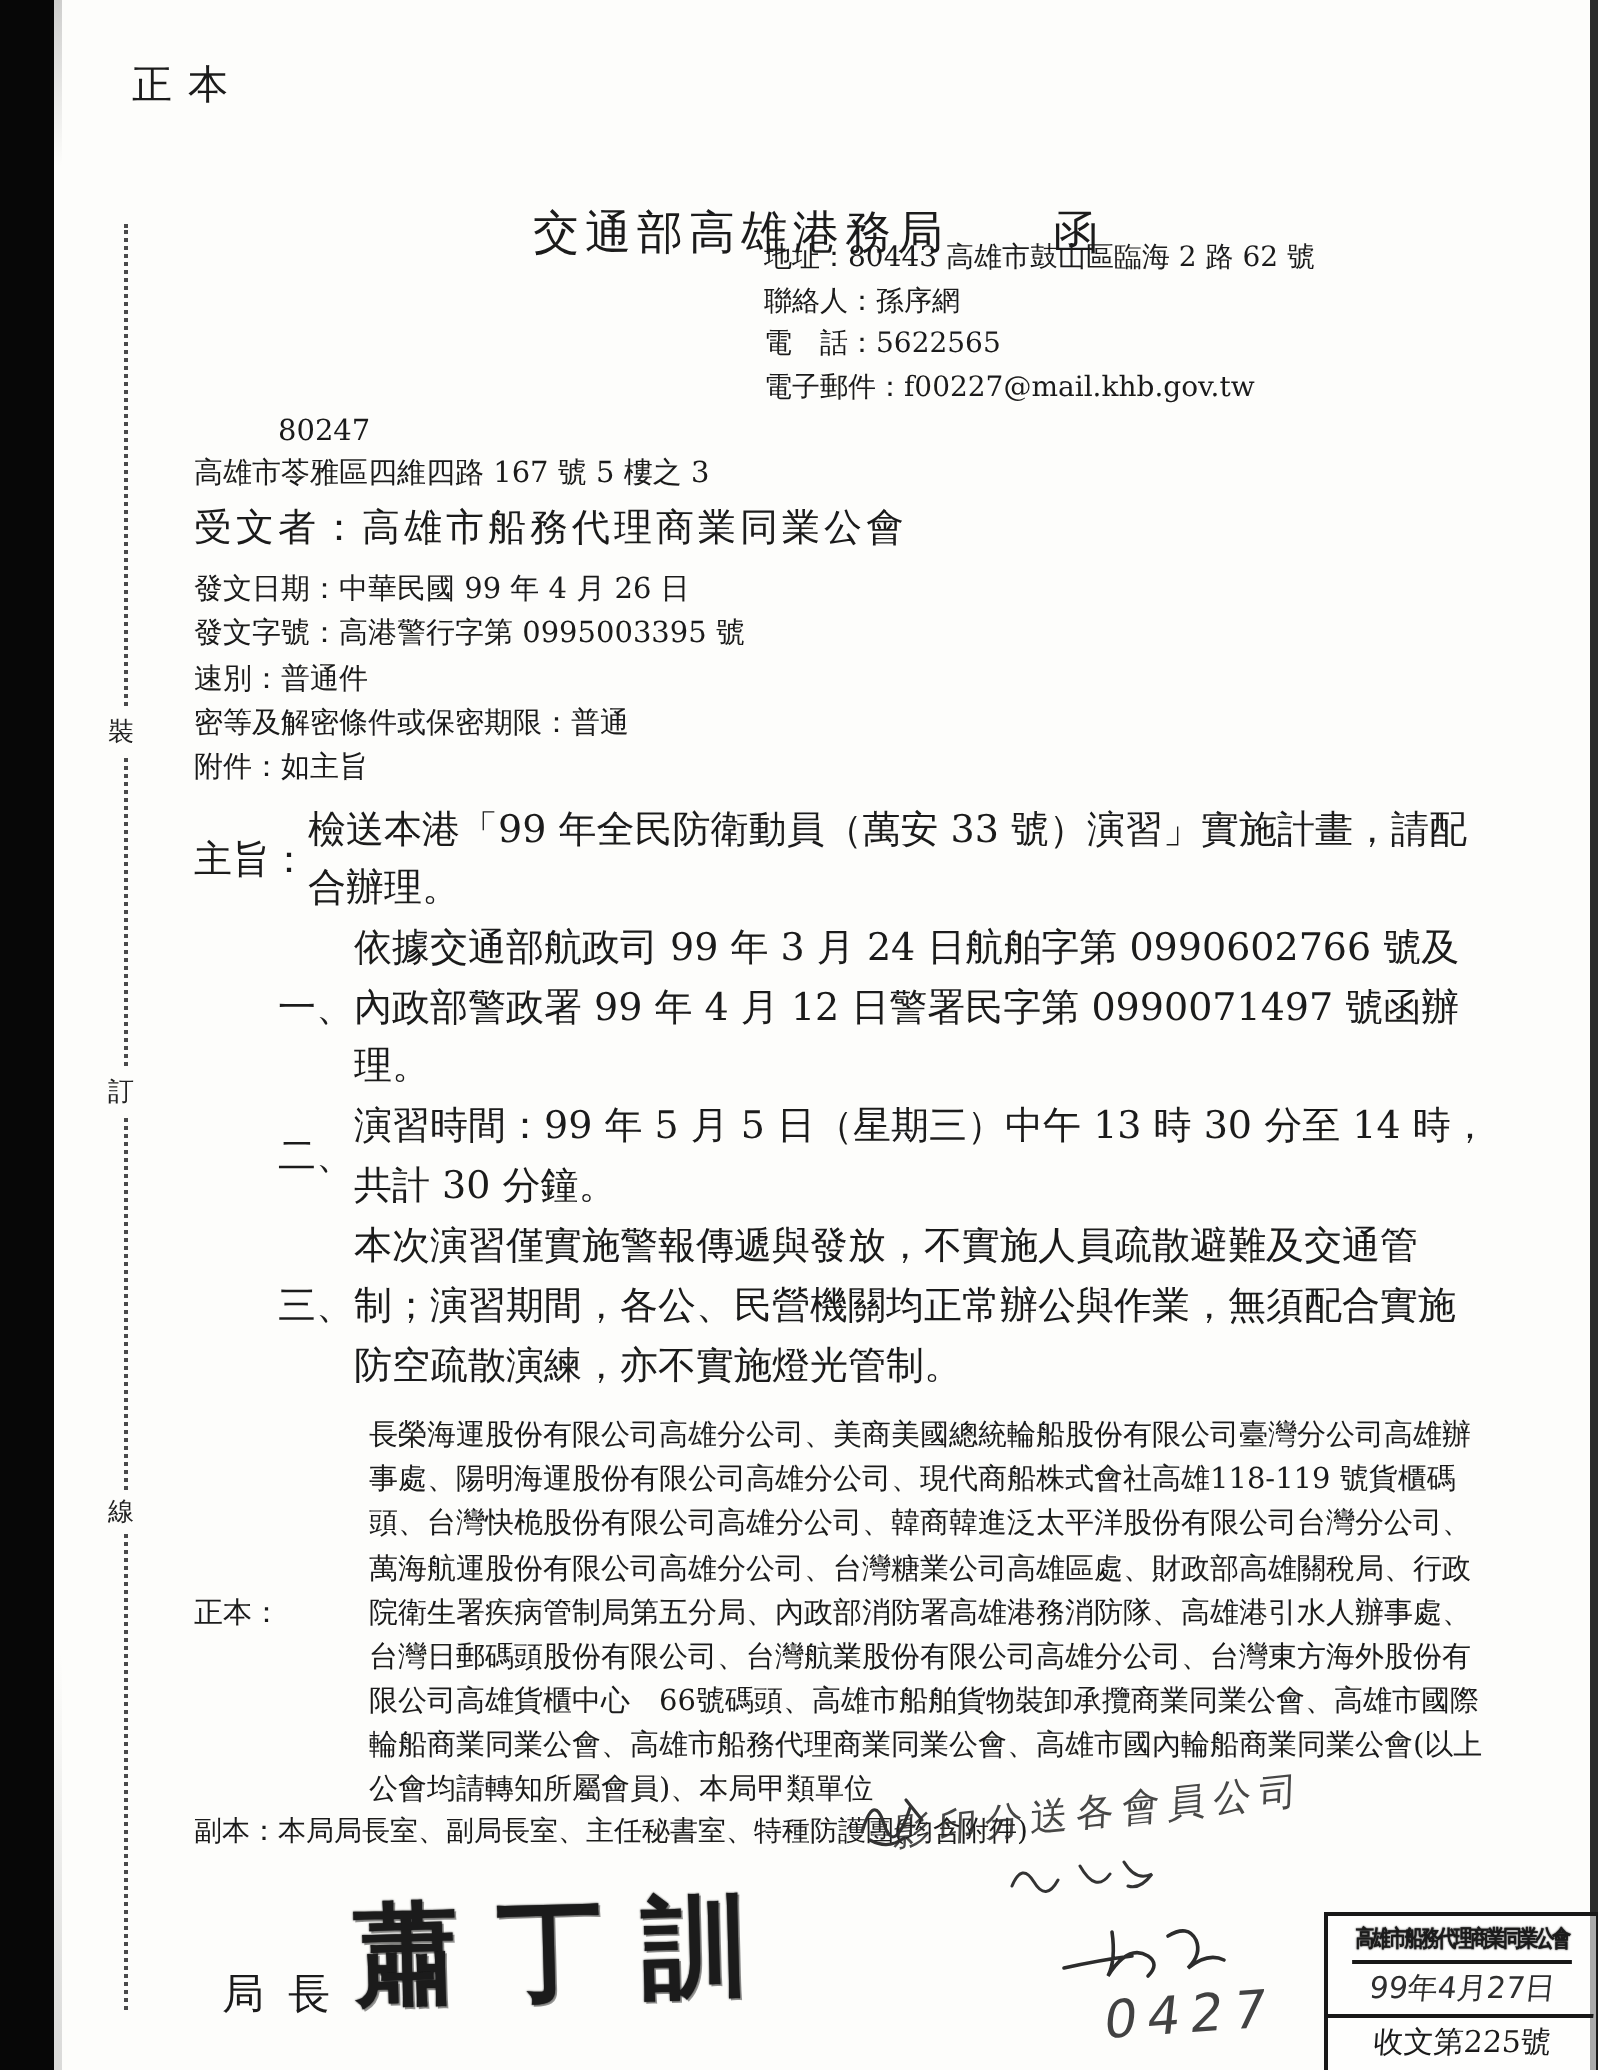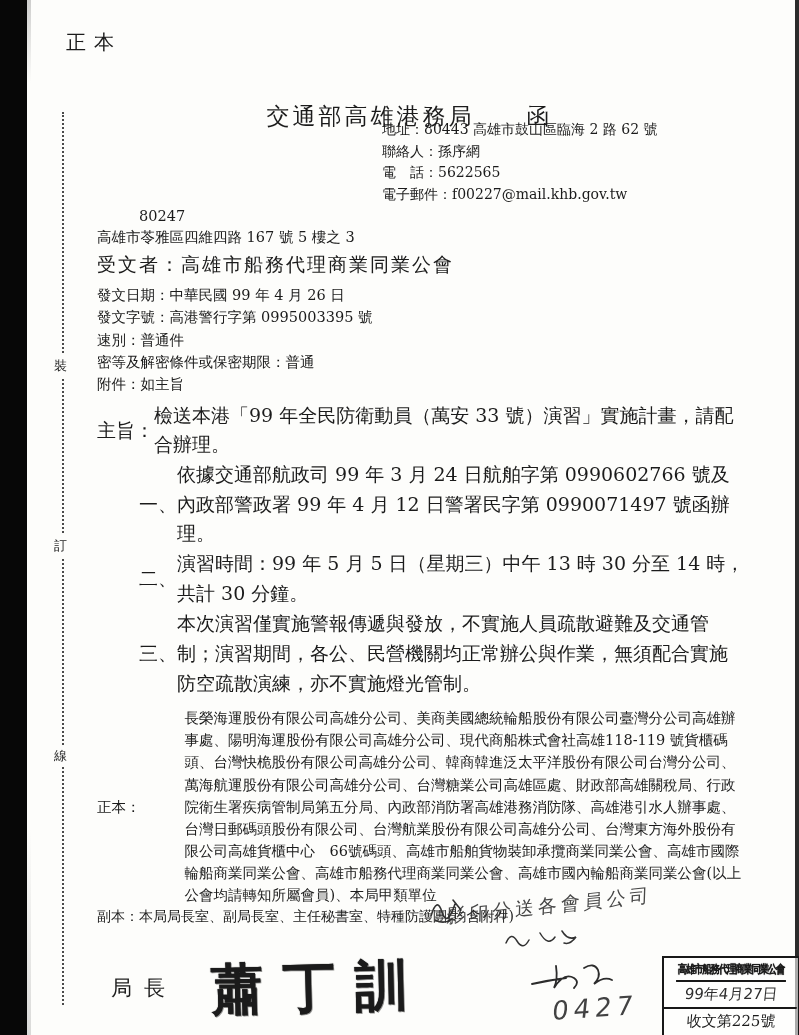--- a/index.html
+++ b/index.html
@@ -34,21 +34,21 @@
   .row{display:flex;align-items:center;}
   .row .label{white-space:nowrap;}
   .row .text{flex:1;}
   .subject{font-size:19px;line-height:1.55;margin-top:5px;}
   .explain{font-size:19px;line-height:1.55;}
   .items{margin-left:42px;font-size:19px;line-height:1.57;}
   .items .num{white-space:nowrap;}
   .dist{font-size:14.5px;line-height:1.52;margin-top:9px;gap:44px;}
   .dist2{font-size:14px;line-height:1.52;}
 
-  .sig-row{display:flex;align-items:center;margin-top:26px;padding-left:14px;gap:34px;}
+  .sig-row{display:flex;align-items:flex-end;margin-top:14px;padding-left:14px;}
   .sig-title{font-size:21px;letter-spacing:12px;white-space:nowrap;}
   .sig-name{font-size:52px;font-weight:900;letter-spacing:20px;white-space:nowrap;
     transform:rotate(-1.5deg) scaleY(1.05);text-shadow:0 0 1px #000,1px 1px 0 rgba(0,0,0,.4);}
 
   .handwriting{font-family:"DejaVu Sans","Liberation Sans",sans-serif;color:#2e2e2e;}
   .hw-note{position:absolute;left:446px;top:893px;font-size:19px;letter-spacing:4px;
     transform:rotate(-6deg) skewX(-8deg);opacity:.88;}
   .hw-scribble-a{position:absolute;left:425px;top:888px;}
   .hw-scribble-b{position:absolute;left:500px;top:925px;}
   .hw-scribble-sig{position:absolute;left:528px;top:958px;}

